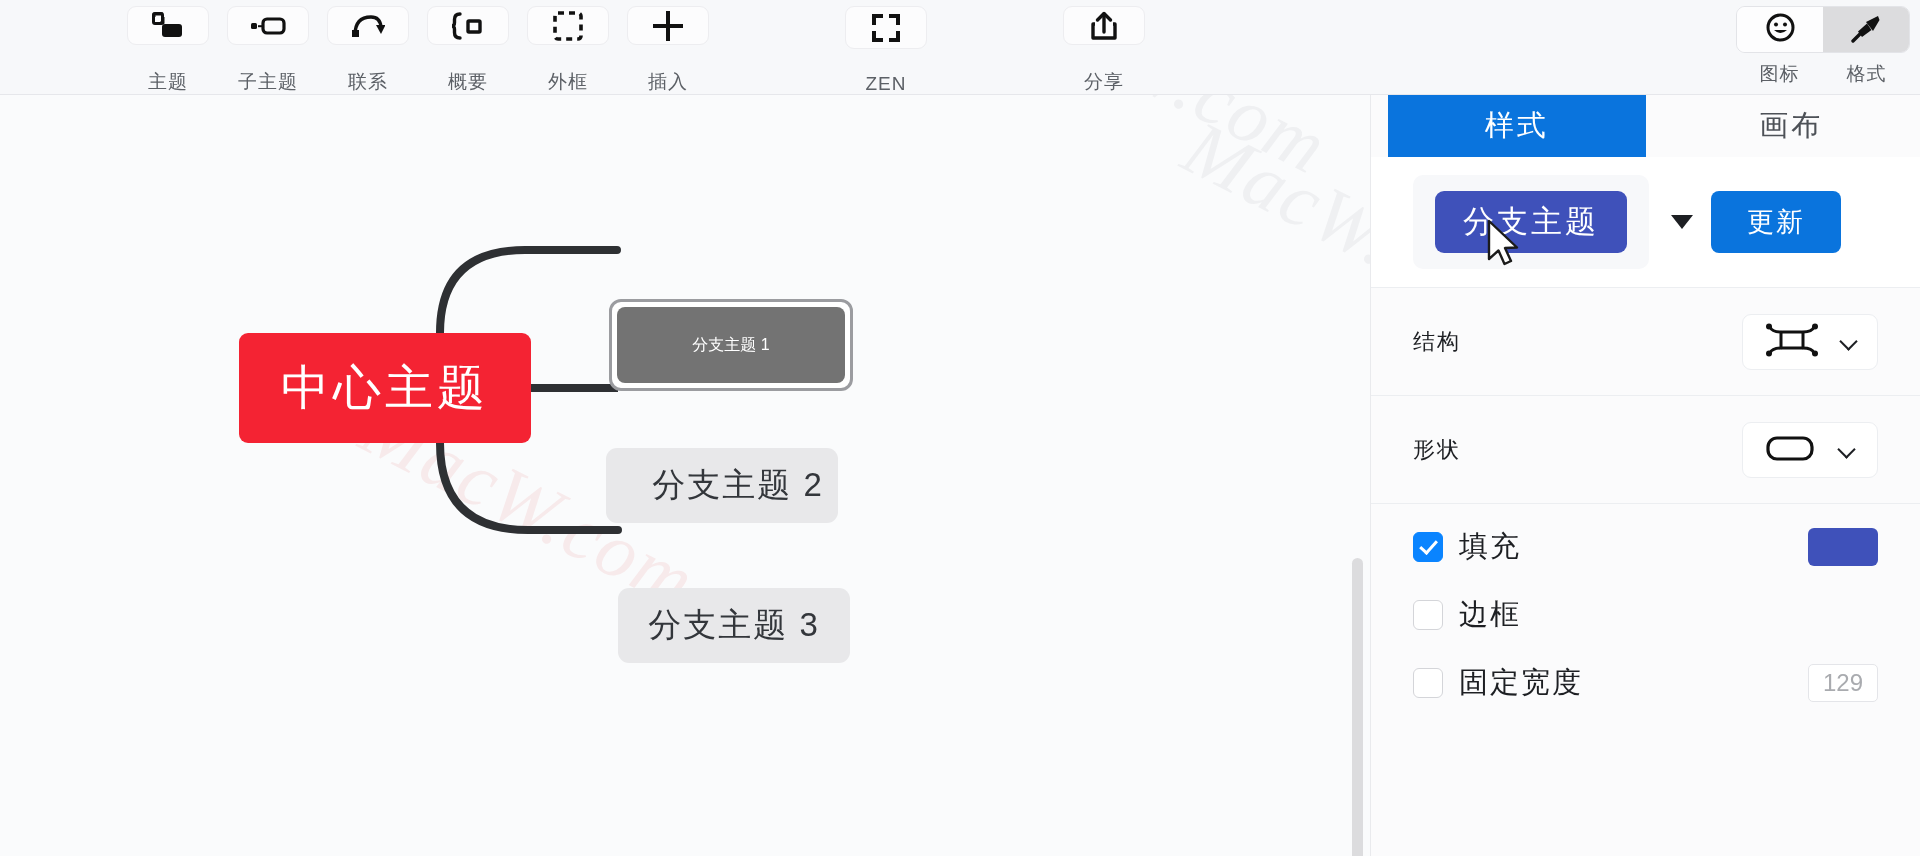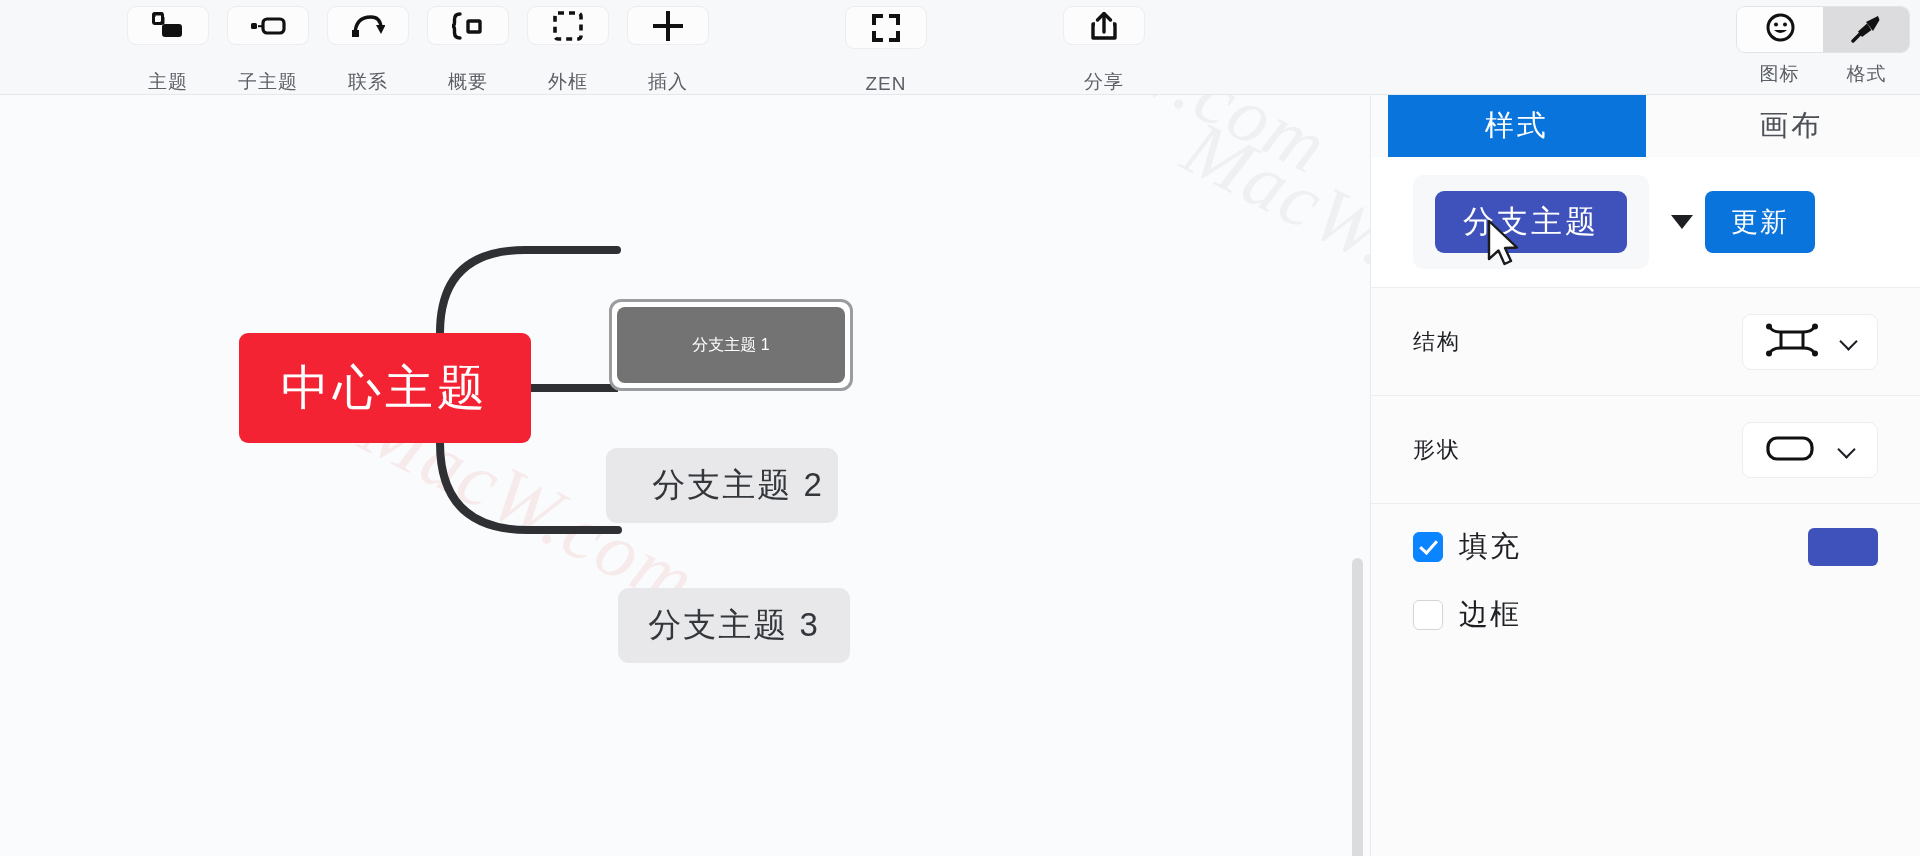--- a/index.html
+++ b/index.html
@@ -182,27 +182,27 @@
   }
   .caret-down {
     margin-left: 22px;
     width: 0; height: 0;
     border-left: 11px solid transparent;
     border-right: 11px solid transparent;
     border-top: 14px solid #1d1f23;
     cursor: pointer;
   }
   .update-btn {
-    margin-left: 12px;
+    margin-left: 18px;
     background: #0a74dd;
     color: #ffffff;
     border: none;
     border-radius: 8px;
     font-size: 27px; letter-spacing: 2px;
-    padding: 13px 26px;
+    padding: 13px 36px;
     font-family: "Liberation Sans", sans-serif;
     cursor: pointer;
     white-space: nowrap;
   }
 
   .row {
     display: flex; align-items: center; justify-content: space-between;
     padding: 0 42px;
     height: 108px;
     border-bottom: 1px solid #eceef1;
@@ -499,20 +499,27 @@
         <div class="swatch"></div>
       </div>
 
       <div class="check-row">
         <div class="check-left">
           <div class="cb"></div>
           <div class="check-label">边框</div>
         </div>
       </div>
 
+      <div class="check-row">
+        <div class="check-left">
+          <div class="cb"></div>
+          <div class="check-label">固定宽度</div>
+        </div>
+        <input class="width-input" type="text" readonly="" value="129" style="">
+      </div>
 
     </div>
   </div>
 
   <div class="cursor">
     <svg width="40" height="54" viewBox="0 0 40 54">
       <path d="M3 2 L3 40 L12.5 31.5 L18.5 45 L25 42 L19 29 L31 28.5 Z" fill="#ffffff" stroke="#1b1b1b" stroke-width="2.4" stroke-linejoin="round"></path>
     </svg>
   </div>
 

